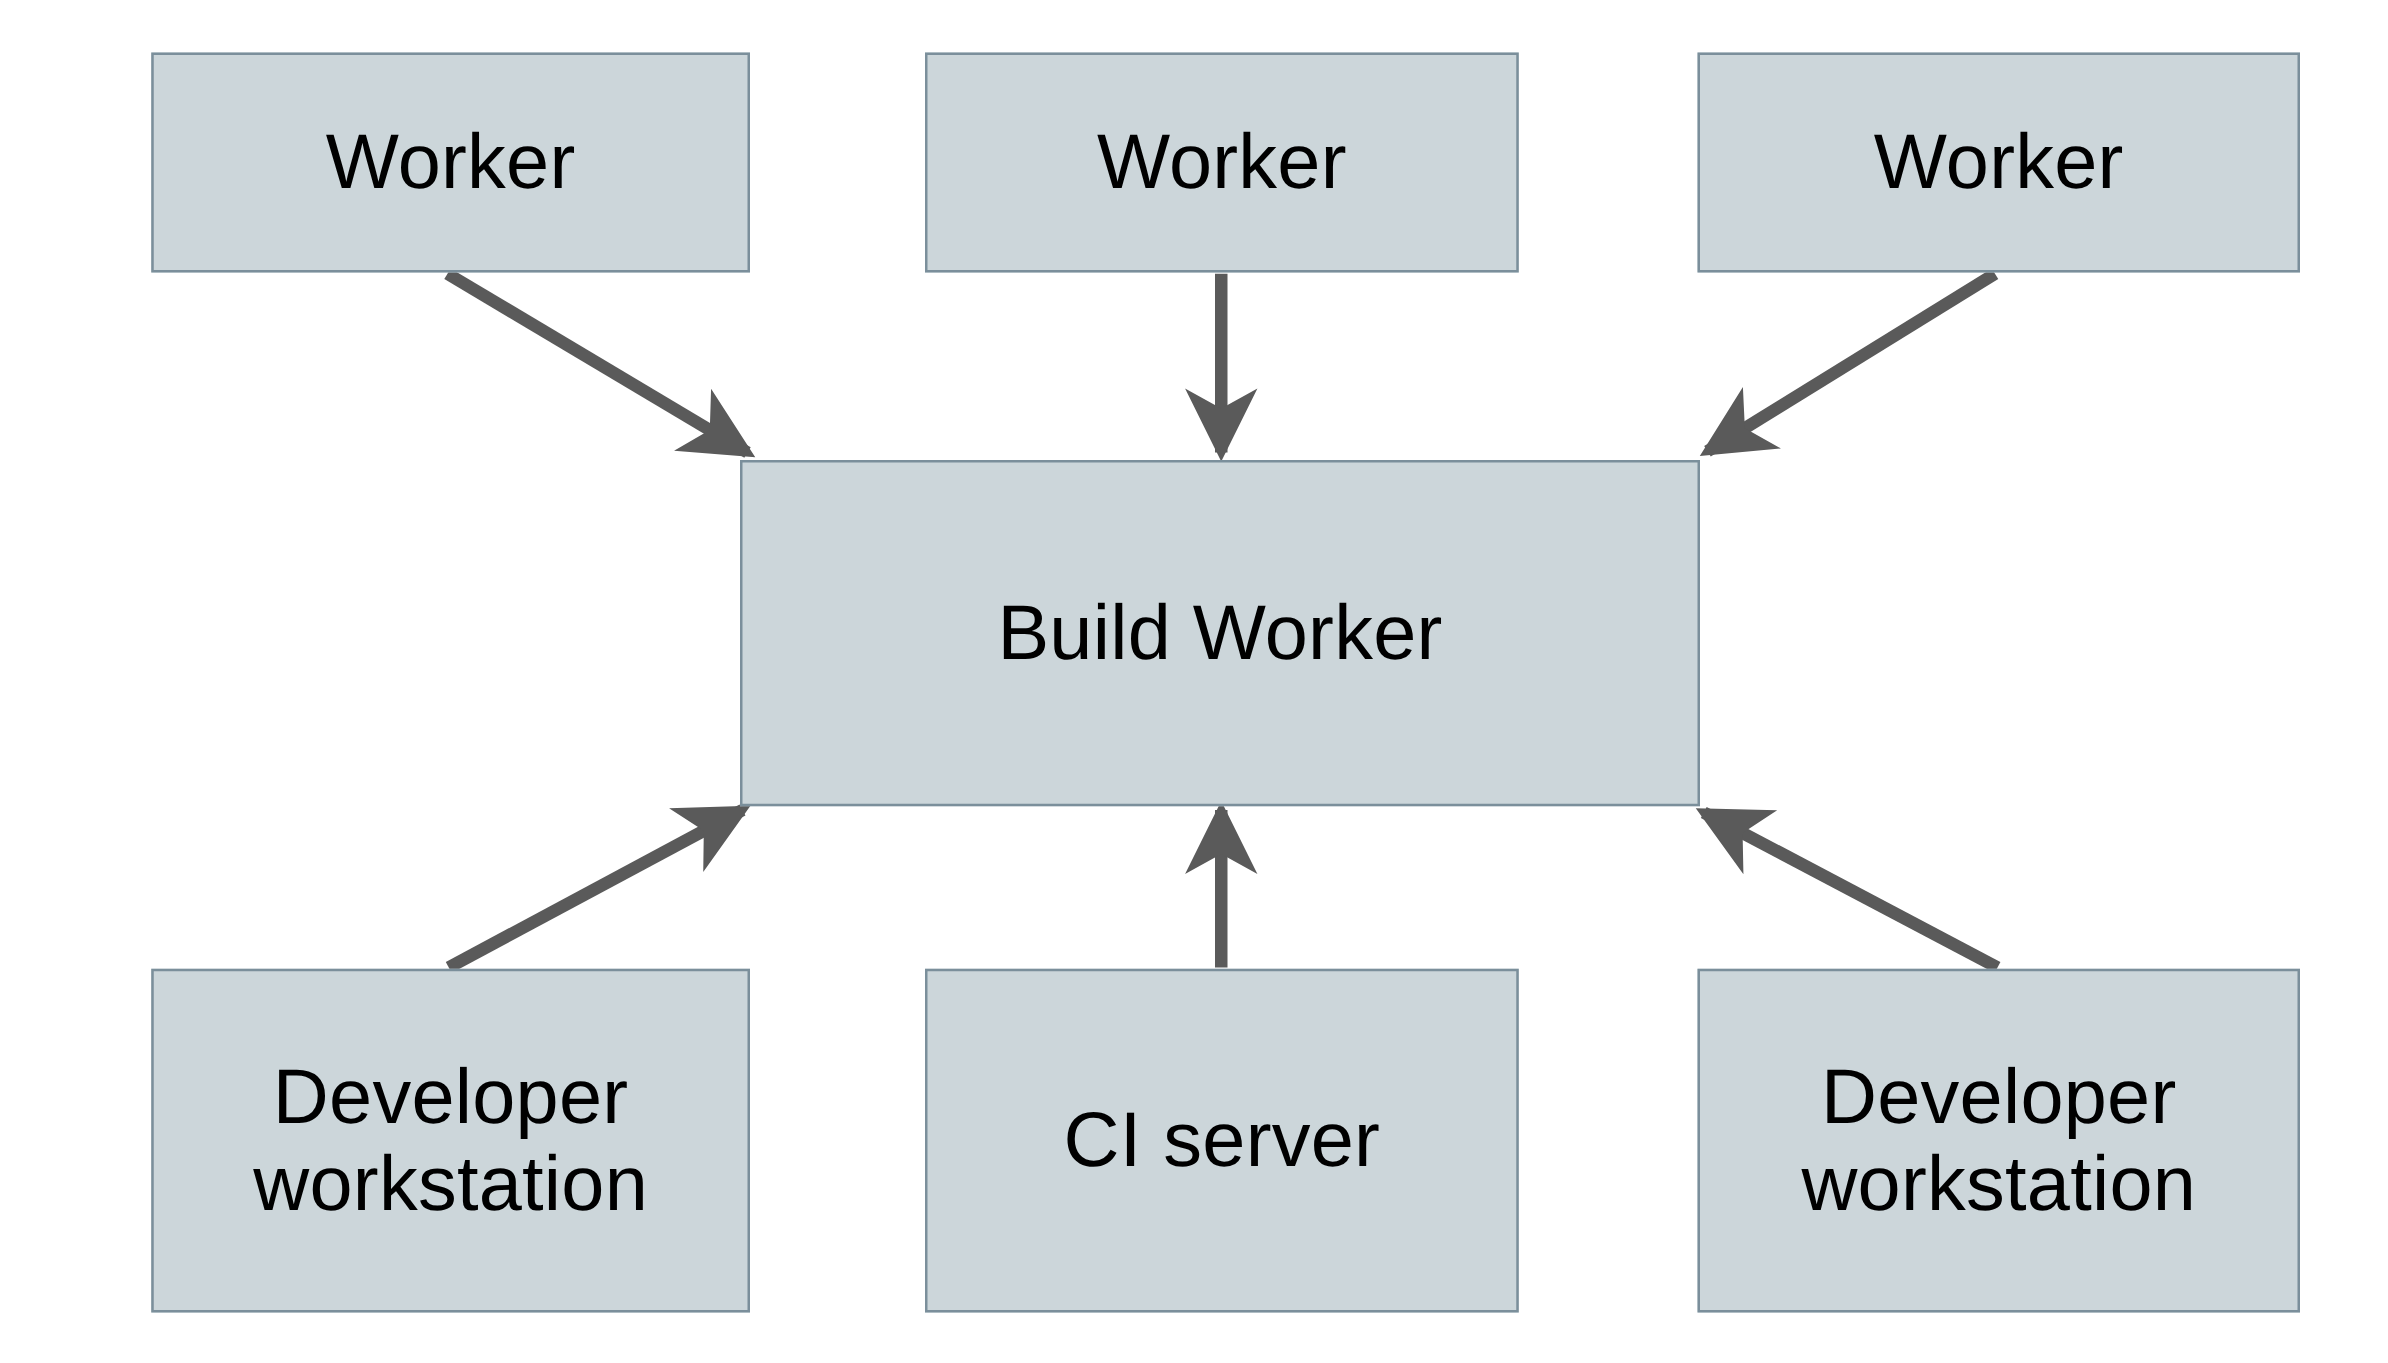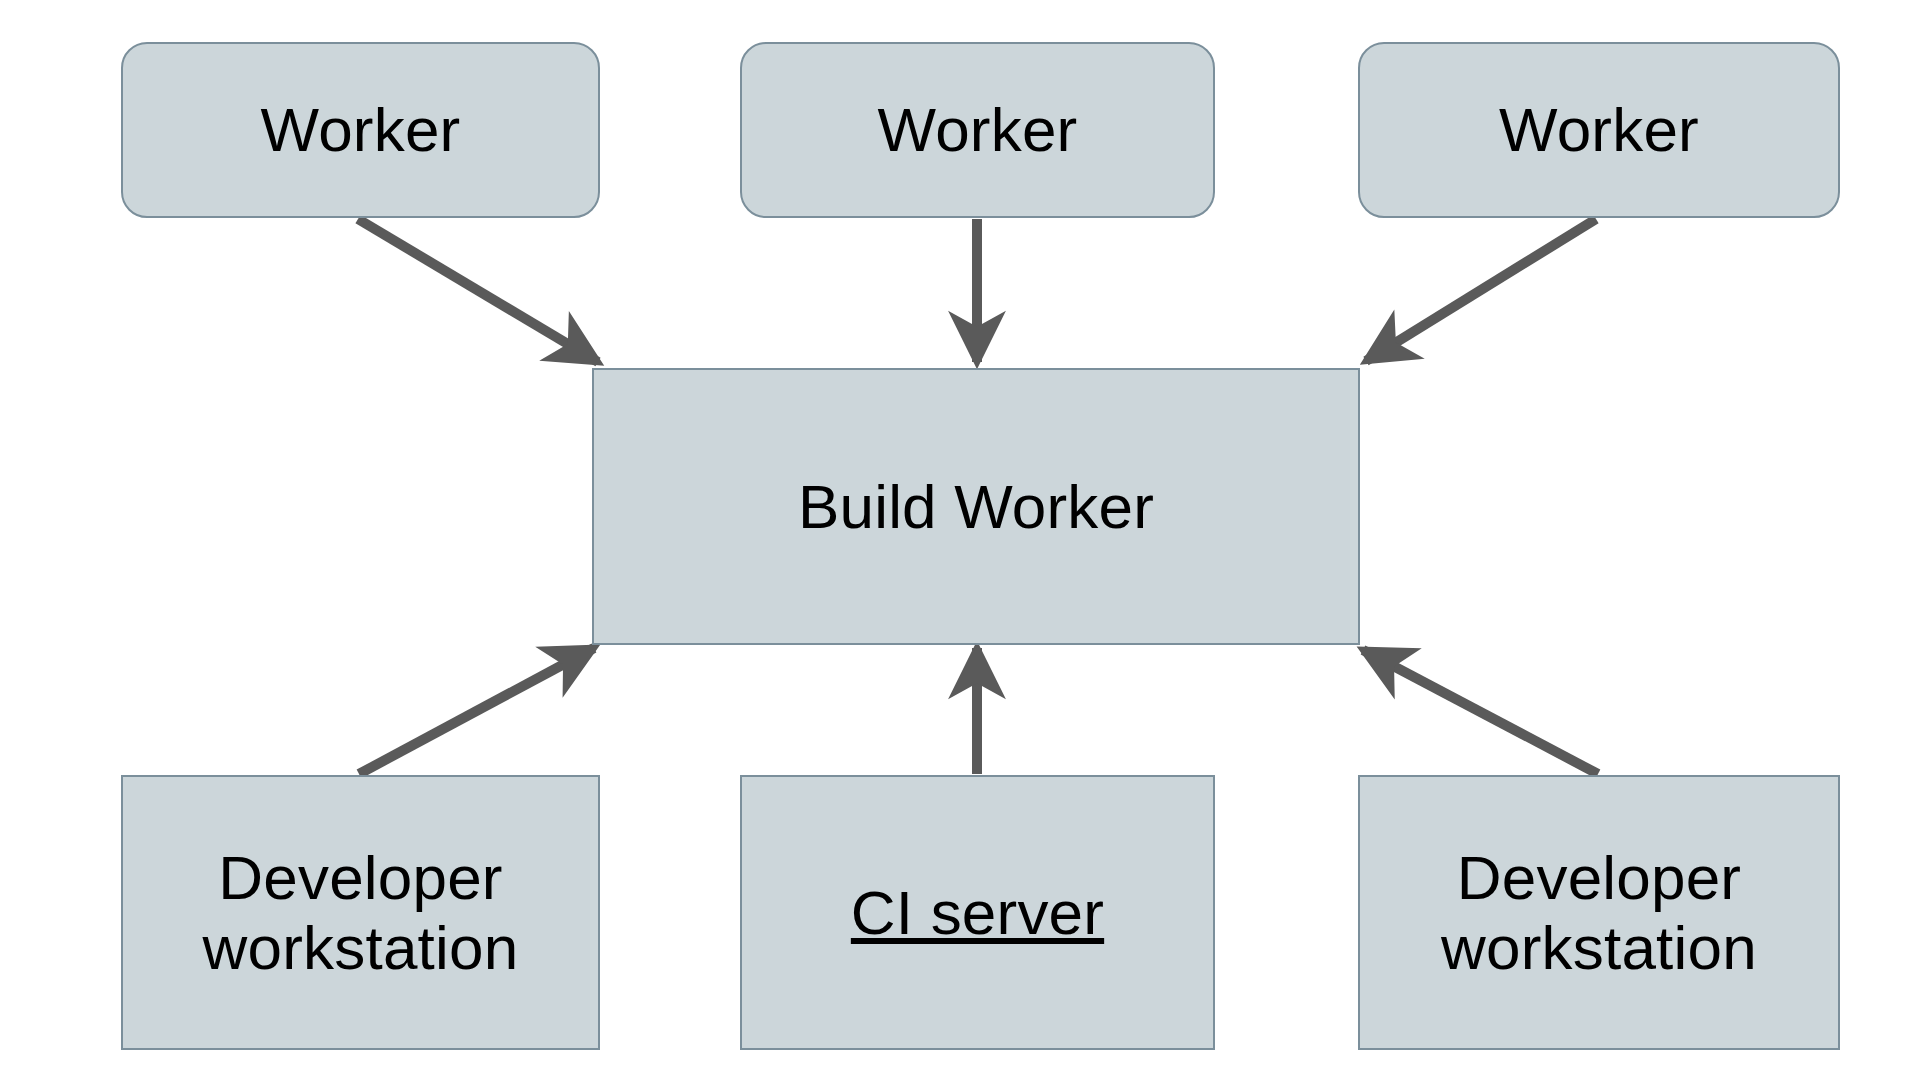--- a/index.html
+++ b/index.html
@@ -40,21 +40,21 @@
   }
   .node-label {
     color: #000000;
     font-family: "Liberation Sans", sans-serif;
     font-weight: 400;
     font-size: 62px;
     line-height: 1.12;
     letter-spacing: 0.2px;
     white-space: pre-line;
   }
-  .node-worker   { font-size: 62px; border-radius: 26px; }
+  .node-worker   { font-size: 62px; }
   .node-master   { font-size: 58px; }
   .node-ci       { font-size: 58px; }
   .node-dev      { font-size: 62px; }
 </style>
 </head>
 <body>
 
 <div id="diagram-root">
 
   <svg id="edge-layer" viewBox="0 0 1910 1090" width="1910" height="1090" xmlns="http://www.w3.org/2000/svg">
@@ -91,21 +91,21 @@
 
   <div class="node node-master" style="left:592px; top:368px; width:768px; height:277px;">
     <span class="node-label">Build Worker</span>
   </div>
 
   <div class="node node-dev" style="left:121px; top:775px; width:479px; height:275px;">
     <span class="node-label">Developer
 workstation</span>
   </div>
 
-  <div class="node node-ci" style="left:740px; top:775px; width:475px; height:275px;text-decoration:underline;">
+  <div class="node node-ci" style="left:740px; top:775px; width:475px; height:275px;">
     <span class="node-label">CI server</span>
   </div>
 
   <div class="node node-dev" style="left:1358px; top:775px; width:482px; height:275px;">
     <span class="node-label">Developer
 workstation</span>
   </div>
 
 </div>
 

